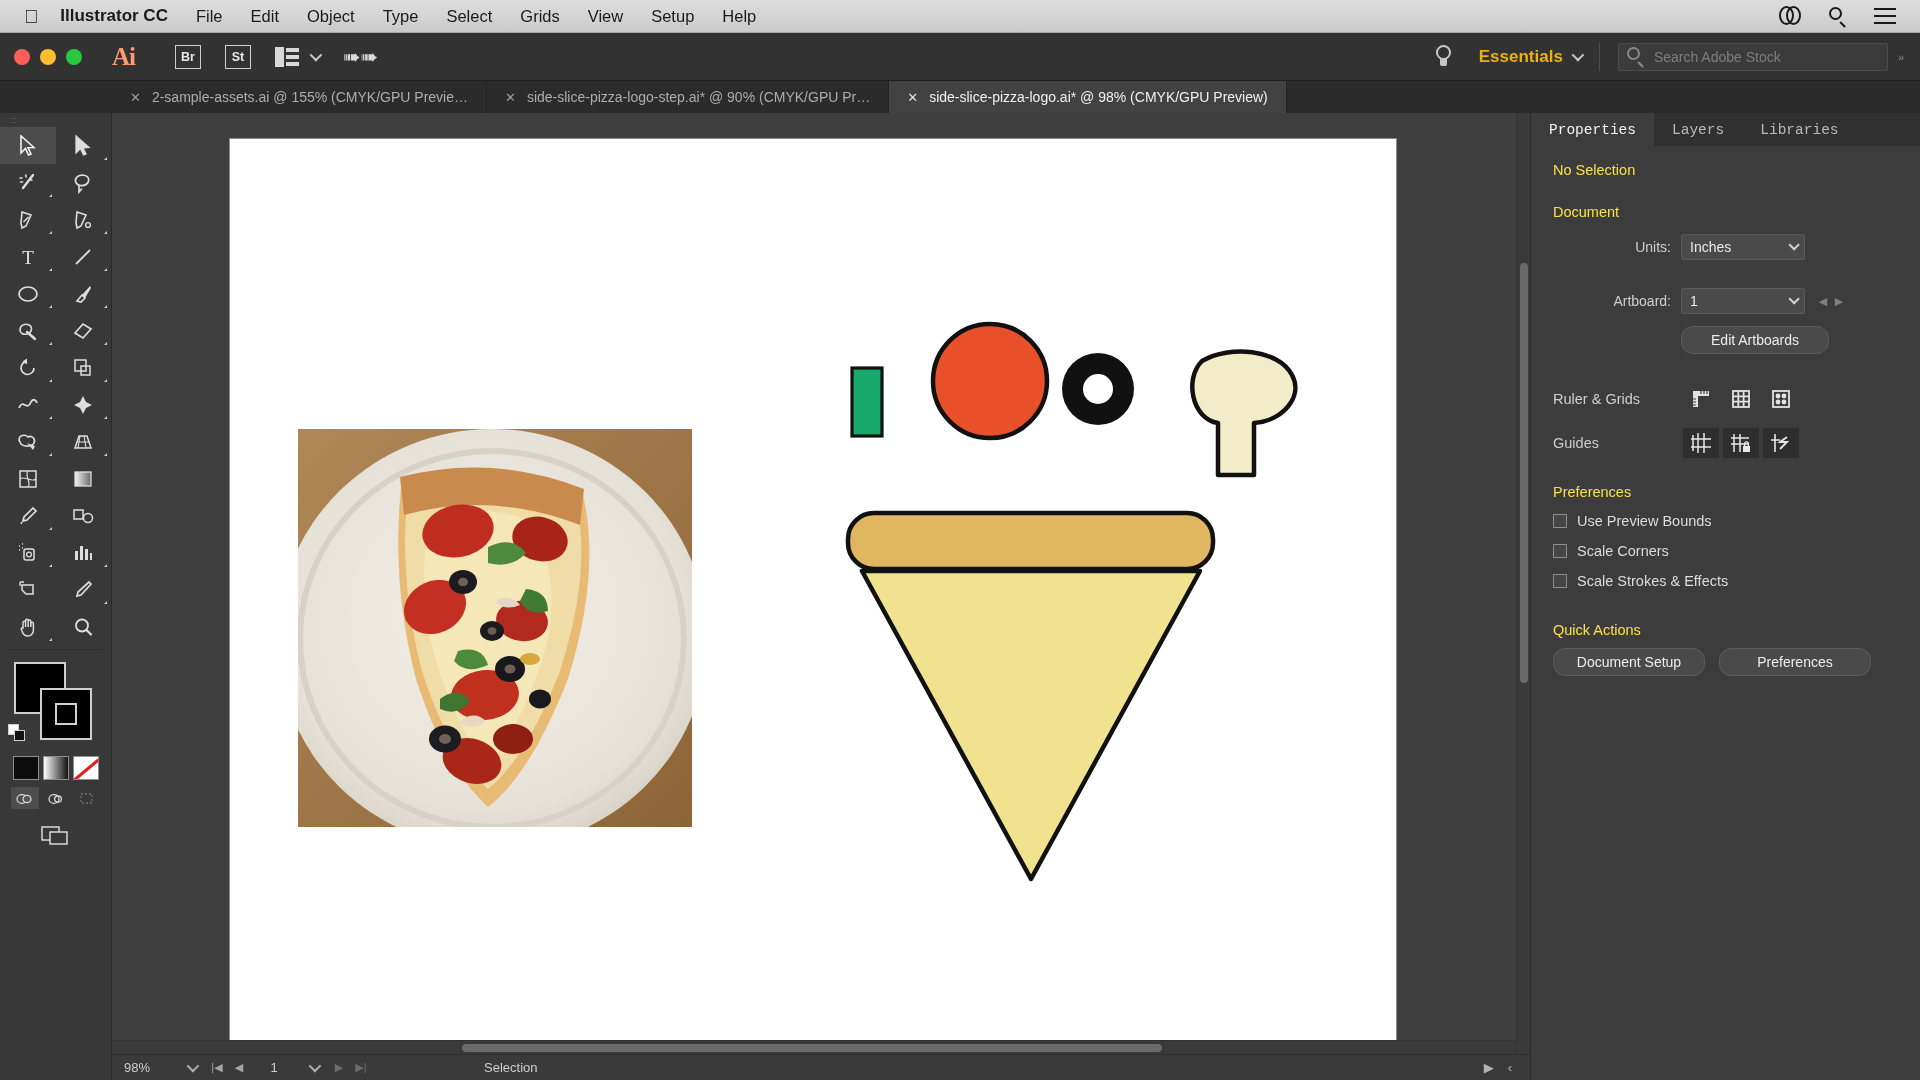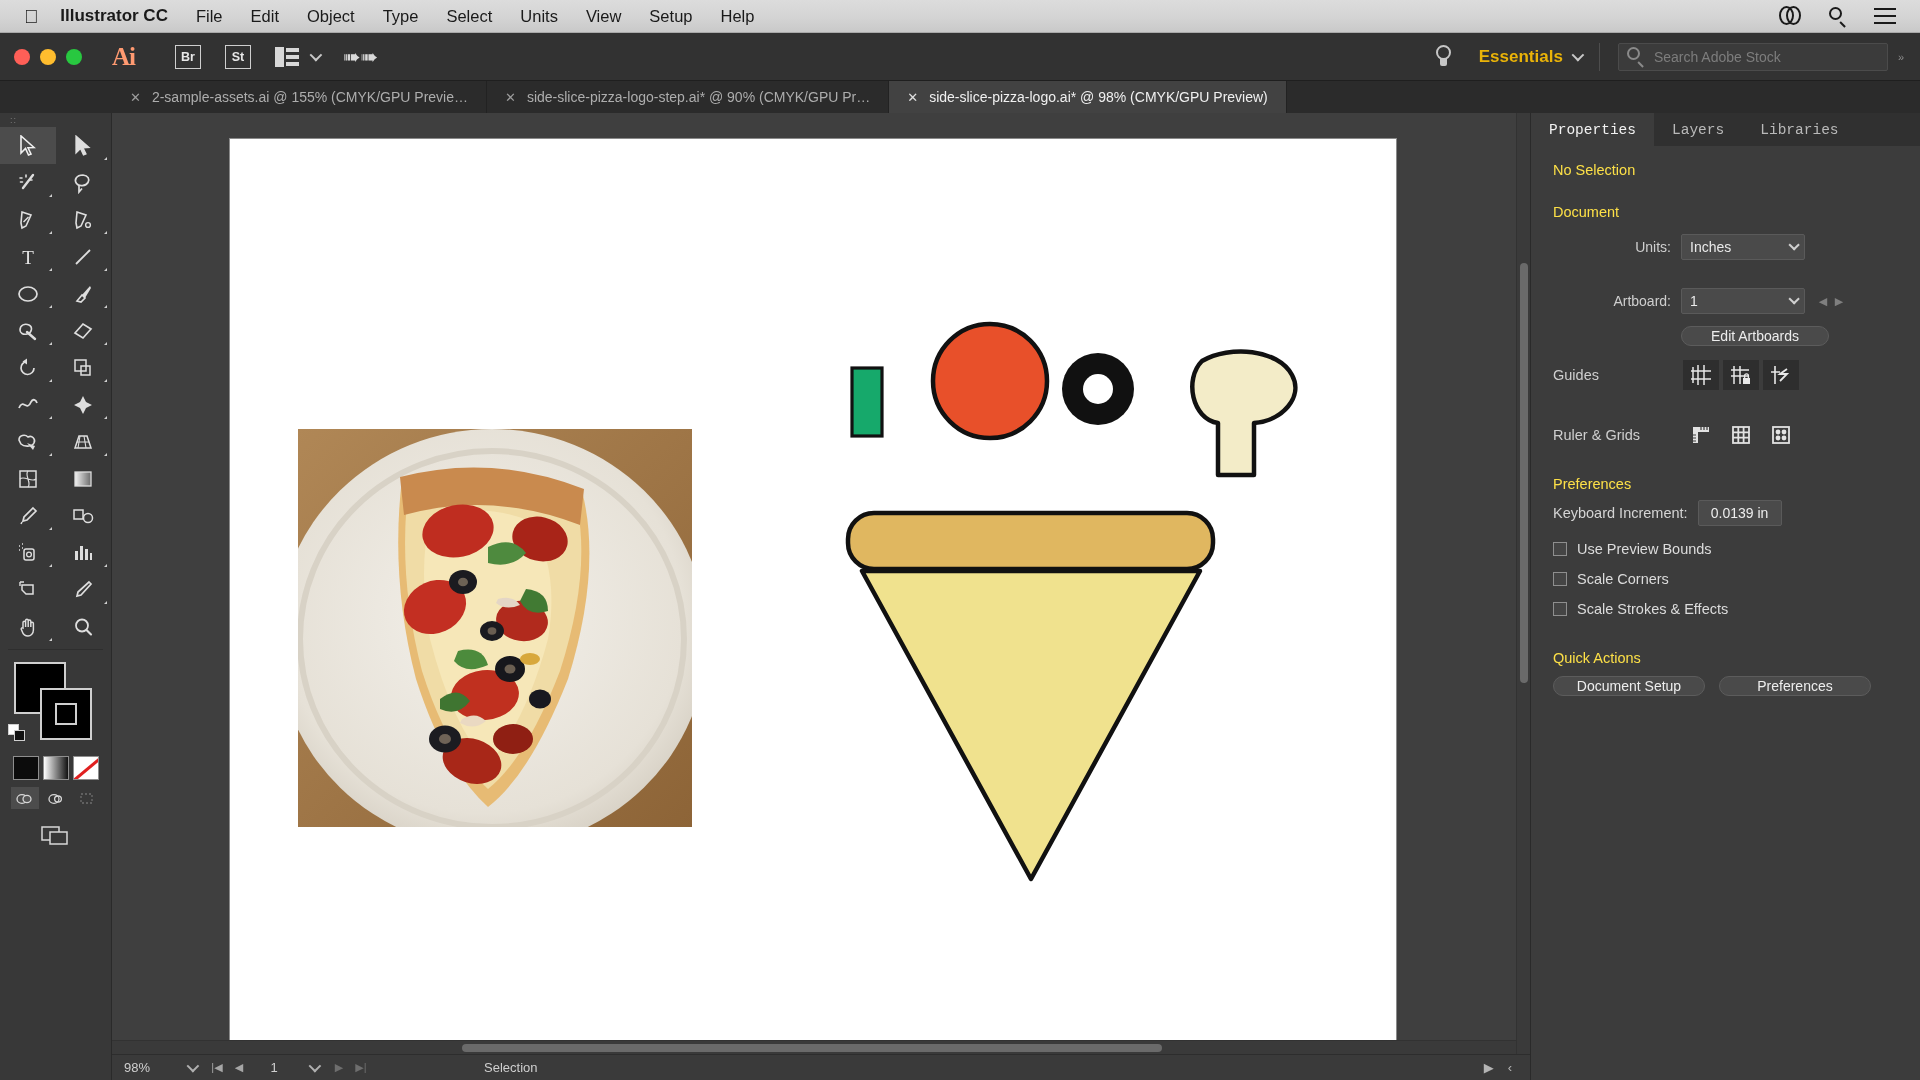--- a/index.html
+++ b/index.html
@@ -123,21 +123,21 @@
   .ptabs{ display:flex; height:33px; background:#303030;font-family:Liberation Mono, monospace; }
   .ptab{ padding:0 18px; display:flex; align-items:center; font-size:14.5px; color:#b9b9b9; }
   .ptab.active{ background:#3c3c3c; color:#f2f2f2; }
   .psec{ padding:0 22px; }
   .plabel{ color:#fde047; font-size:14.5px; }
   .row{ display:flex; align-items:center; height:30px; }
   .rowlabel{ color:#cfcfcf; font-size:14px; text-align:right; }
   .select{ height:26px; background:#4a4a4a; border:1px solid #5a5a5a; border-radius:2px; color:#eaeaea;
      font-size:14px; display:flex; align-items:center; padding:0 8px; position:relative; }
   .select .cv{ position:absolute; right:8px; width:8px; height:8px; border-right:2px solid #d0d0d0; border-bottom:2px solid #d0d0d0; transform:rotate(45deg) translateY(-3px);}
-  .pbtn{ height:20px; background:#4a4a4a; border:1px solid #5c5c5c; border-radius:12px; color:#ededed;
+  .pbtn{ height:28px; background:#4a4a4a; border:1px solid #5c5c5c; border-radius:12px; color:#ededed;
      font-size:14px; display:flex; align-items:center; justify-content:center; }
   .iconrow{ display:flex; align-items:center; }
   .iconrow .lbl{ color:#cfcfcf; font-size:14.5px; width:130px; }
   .ibtn{ width:36px; height:30px; display:flex; align-items:center; justify-content:center; margin-right:4px;}
   .ibtn.dark{ background:#2e2e2e; }
   .cbrow{ display:flex; align-items:center; gap:10px; height:30px; color:#dcdcdc; font-size:14.5px;}
   .cbox{ width:14px; height:14px; border:1px solid #8f8f8f; background:#454545; }
   .field{ height:26px; background:#4a4a4a; border:1px solid #5a5a5a; border-radius:2px; color:#ededed;
      font-size:14px; display:flex; align-items:center; justify-content:center; }
   .arrowbtn{ width:16px; height:20px; color:#7f7f7f; font-size:11px; display:flex; align-items:center; justify-content:center;}
@@ -146,21 +146,21 @@
 <body>
 
 <div id="macbar">
   <div class="apple"></div>
   <div class="mi app">Illustrator CC</div>
   <div class="mi">File</div>
   <div class="mi">Edit</div>
   <div class="mi">Object</div>
   <div class="mi">Type</div>
   <div class="mi">Select</div>
-  <div class="mi">Units</div>
+  <div class="mi">Grids</div>
   <div class="mi">View</div>
   <div class="mi">Setup</div>
   <div class="mi">Help</div>
   <div class="right">
     <div class="cc-logo">
         <i class="ring a"></i>
         <i class="ring b"></i>
       </div>
     <div class="mag">
         <i></i>
@@ -630,20 +630,47 @@
           <i class="cv"></i>
       </div>
       <div class="arrowbtn" style="margin-left:10px;">◀</div>
       <div class="arrowbtn">▶</div>
     </div>
     <div style="display:flex; justify-content:flex-start; margin-top:10px;">
       <div class="pbtn" style="width:148px; margin-left:128px;">Edit Artboards</div>
     </div>
   </div>
 
+  <div class="psec" style="padding-top:30px;">
+    <div class="iconrow">
+      <div class="lbl">Ruler &amp; Grids</div>
+      <div class="ibtn">
+        <svg width="22" height="22" viewBox="0 0 22 22">
+            <path d="M3 3 L19 3 L19 8 L8 8 L8 19 L3 19 Z" fill="#e2e2e2"></path>
+            <path d="M11 3 L11 6 M14 3 L14 6 M17 3 L17 6 M3 11 L6 11 M3 14 L6 14 M3 17 L6 17" stroke="#3c3c3c" stroke-width="1.2"></path>
+          </svg>
+      </div>
+      <div class="ibtn">
+        <svg width="22" height="22" viewBox="0 0 22 22">
+            <rect x="3" y="3" width="16" height="16" fill="none" stroke="#e2e2e2" stroke-width="1.8"></rect>
+            <path d="M8.3 3 L8.3 19 M13.6 3 L13.6 19 M3 8.3 L19 8.3 M3 13.6 L19 13.6" stroke="#e2e2e2" stroke-width="1.8"></path>
+          </svg>
+      </div>
+      <div class="ibtn">
+        <svg width="22" height="22" viewBox="0 0 22 22">
+            <rect x="3" y="3" width="16" height="16" fill="none" stroke="#e2e2e2" stroke-width="1.8"></rect>
+            <circle cx="8" cy="8" r="2.4" fill="#e2e2e2"></circle>
+            <circle cx="14" cy="8" r="2.4" fill="#e2e2e2"></circle>
+            <circle cx="8" cy="14" r="2.4" fill="#e2e2e2"></circle>
+            <circle cx="14" cy="14" r="2.4" fill="#e2e2e2"></circle>
+          </svg>
+      </div>
+    </div>
+  </div>
+
   <div class="psec" style="padding-top:14px;">
     <div class="iconrow">
       <div class="lbl">Guides</div>
       <div class="ibtn dark">
         <svg width="24" height="24" viewBox="0 0 24 24">
             <rect width="24" height="24" fill="#2e2e2e"></rect>
             <path d="M4 4 L4 20 M9 2 L9 22 M15 2 L15 22 M2 8 L22 8 M2 16 L22 16" stroke="#e8e8e8" stroke-width="1.5"></path>
           </svg>
       </div>
       <div class="ibtn dark">
@@ -657,54 +684,23 @@
       <div class="ibtn dark">
         <svg width="24" height="24" viewBox="0 0 24 24">
             <rect width="24" height="24" fill="#2e2e2e"></rect>
             <path d="M6 3 L6 21 M2 9 L11 9" stroke="#e8e8e8" stroke-width="1.6"></path>
             <path d="M18 6 L11 11 L18 11 L11 18" fill="none" stroke="#e8e8e8" stroke-width="1.8"></path>
           </svg>
       </div>
     </div>
   </div>
 
-  <div class="psec" style="padding-top:30px;">
-    <div class="iconrow">
-      <div class="lbl">Ruler &amp; Grids</div>
-      <div class="ibtn">
-        <svg width="22" height="22" viewBox="0 0 22 22">
-            <path d="M3 3 L19 3 L19 8 L8 8 L8 19 L3 19 Z" fill="#e2e2e2"></path>
-            <path d="M11 3 L11 6 M14 3 L14 6 M17 3 L17 6 M3 11 L6 11 M3 14 L6 14 M3 17 L6 17" stroke="#3c3c3c" stroke-width="1.2"></path>
-          </svg>
-      </div>
-      <div class="ibtn">
-        <svg width="22" height="22" viewBox="0 0 22 22">
-            <rect x="3" y="3" width="16" height="16" fill="none" stroke="#e2e2e2" stroke-width="1.8"></rect>
-            <path d="M8.3 3 L8.3 19 M13.6 3 L13.6 19 M3 8.3 L19 8.3 M3 13.6 L19 13.6" stroke="#e2e2e2" stroke-width="1.8"></path>
-          </svg>
-      </div>
-      <div class="ibtn">
-        <svg width="22" height="22" viewBox="0 0 22 22">
-            <rect x="3" y="3" width="16" height="16" fill="none" stroke="#e2e2e2" stroke-width="1.8"></rect>
-            <circle cx="8" cy="8" r="2.4" fill="#e2e2e2"></circle>
-            <circle cx="14" cy="8" r="2.4" fill="#e2e2e2"></circle>
-            <circle cx="8" cy="14" r="2.4" fill="#e2e2e2"></circle>
-            <circle cx="14" cy="14" r="2.4" fill="#e2e2e2"></circle>
-          </svg>
-      </div>
-    </div>
-  </div>
-
 
   <div class="psec" style="padding-top:26px;">
     <div class="plabel">Preferences</div>
-    <div class="row" style="margin-top:6px;">
-      <div style="color:#d4d4d4; font-size:14.5px;">Keyboard Increment:</div>
-      <div class="field" style="width:84px; margin-left:10px;">0.0139 in</div>
-    </div>
     <div class="cbrow" style="margin-top:6px;">
       <span class="cbox"></span>
       <span>Use Preview Bounds</span>
     </div>
     <div class="cbrow">
       <span class="cbox"></span>
       <span>Scale Corners</span>
     </div>
     <div class="cbrow">
       <span class="cbox"></span>

